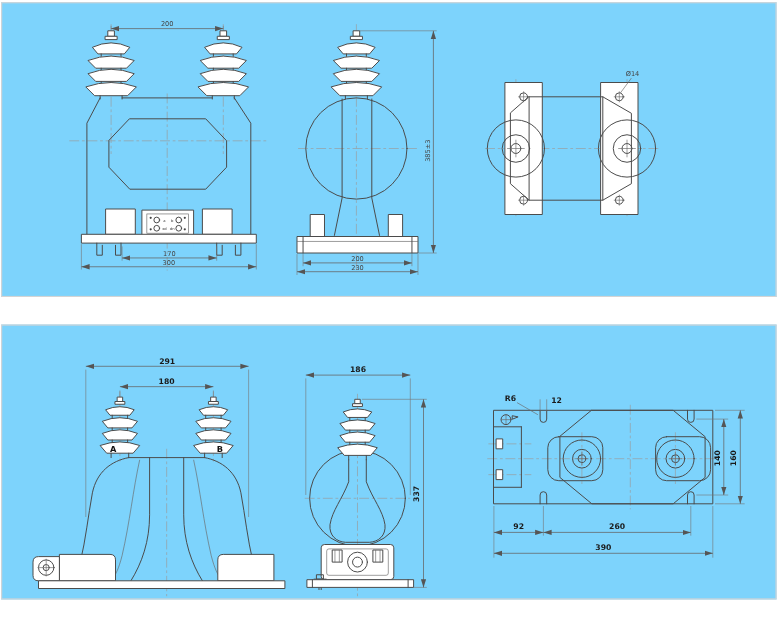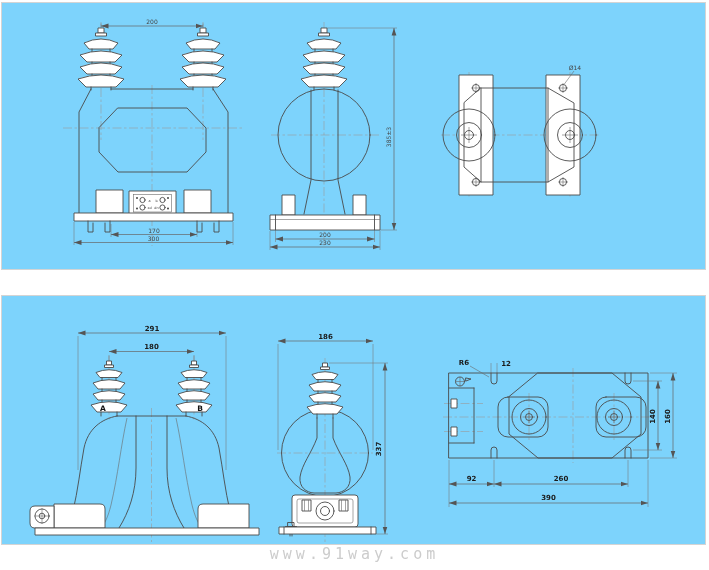--- a/index.html
+++ b/index.html
@@ -293,14 +293,13 @@
         <line class="dim" x1="448" y1="484" x2="493" y2="484" marker-start="url(#a2)" marker-end="url(#a2)"></line>
         <text class="dtb" x="470.5" y="481">92</text>
         <line class="dim" x1="493" y1="484" x2="627" y2="484" marker-start="url(#a2)" marker-end="url(#a2)"></line>
         <text class="dtb" x="560" y="481">260</text>
         <line class="dim" x1="448" y1="503" x2="647" y2="503" marker-start="url(#a2)" marker-end="url(#a2)"></line>
         <text class="dtb" x="547.5" y="500">390</text>
       </g>
     </svg>
   </div>
 
-  <div class="watermark">www.91way.com</div>
 </div>
 
 </body></html>

